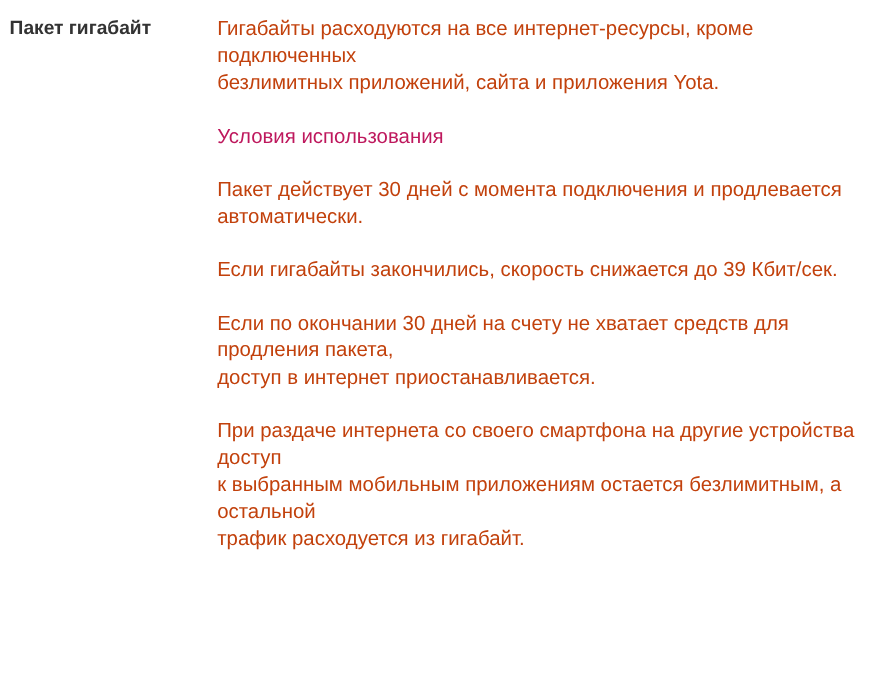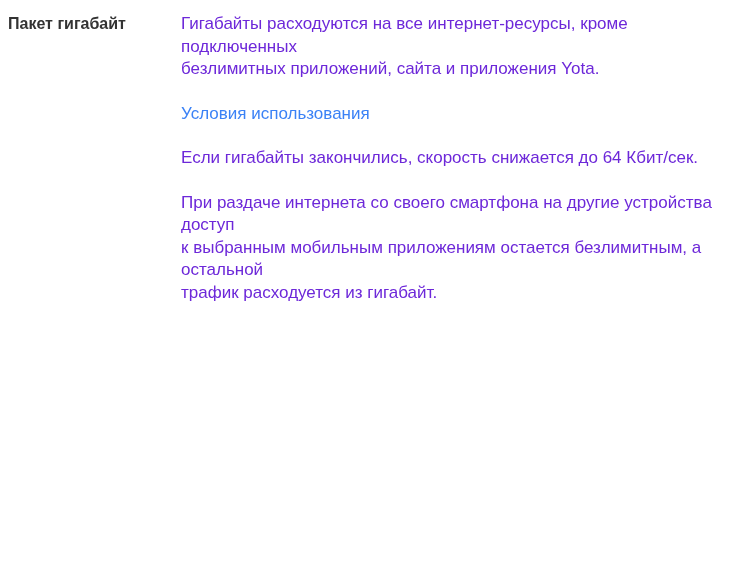--- a/index.html
+++ b/index.html
@@ -34,47 +34,51 @@
     color: #333333;
   }
   .content-col {
     flex: 1 1 auto;
     min-width: 0;
   }
   .para {
     margin: 0 0 22px 0;
     font-size: 17px;
     line-height: 22.5px;
-    color: #6d28d9;
+    color: #c2410c;
     white-space: pre-line;
   }
   .para.muted {
-    color: #3b82f6;
+    color: #be185d;
   }
 </style>
 </head>
 <body>
 
 <div class="page">
   <div class="row">
 
     <div class="label-col">
       <h3 class="section-title">Пакет гигабайт</h3>
     </div>
 
     <div class="content-col">
       <p class="para">Гигабайты расходуются на все интернет-ресурсы, кроме подключенных
 безлимитных приложений, сайта и приложения Yota.</p>
 
 
       <p class="para muted">Условия использования</p>
 
+      <p class="para">Пакет действует 30 дней с момента подключения и продлевается
+автоматически.</p>
 
-      <p class="para">Если гигабайты закончились, скорость снижается до 64 Кбит/сек.</p>
+      <p class="para">Если гигабайты закончились, скорость снижается до 39 Кбит/сек.</p>
 
+      <p class="para">Если по окончании 30 дней на счету не хватает средств для продления пакета,
+доступ в интернет приостанавливается.</p>
 
 
       <p class="para">При раздаче интернета со своего смартфона на другие устройства доступ
 к выбранным мобильным приложениям остается безлимитным, а остальной
 трафик расходуется из гигабайт.</p>
     </div>
 
   </div>
 </div>
 

